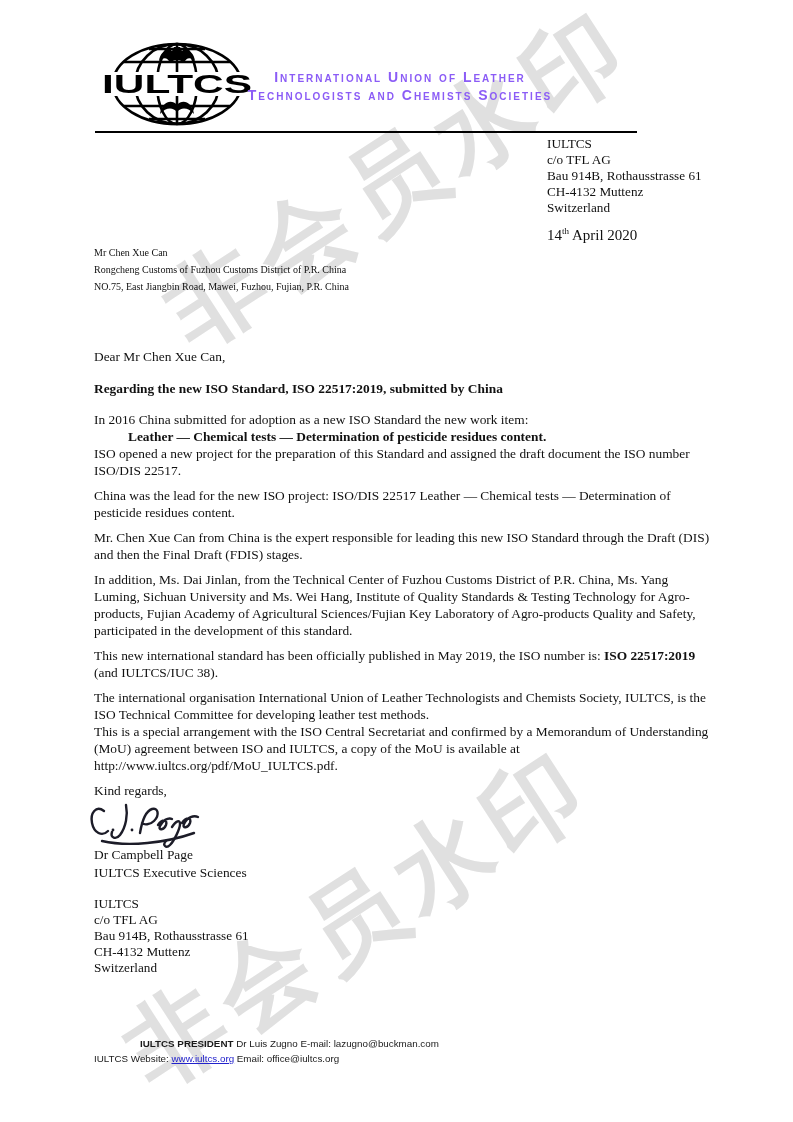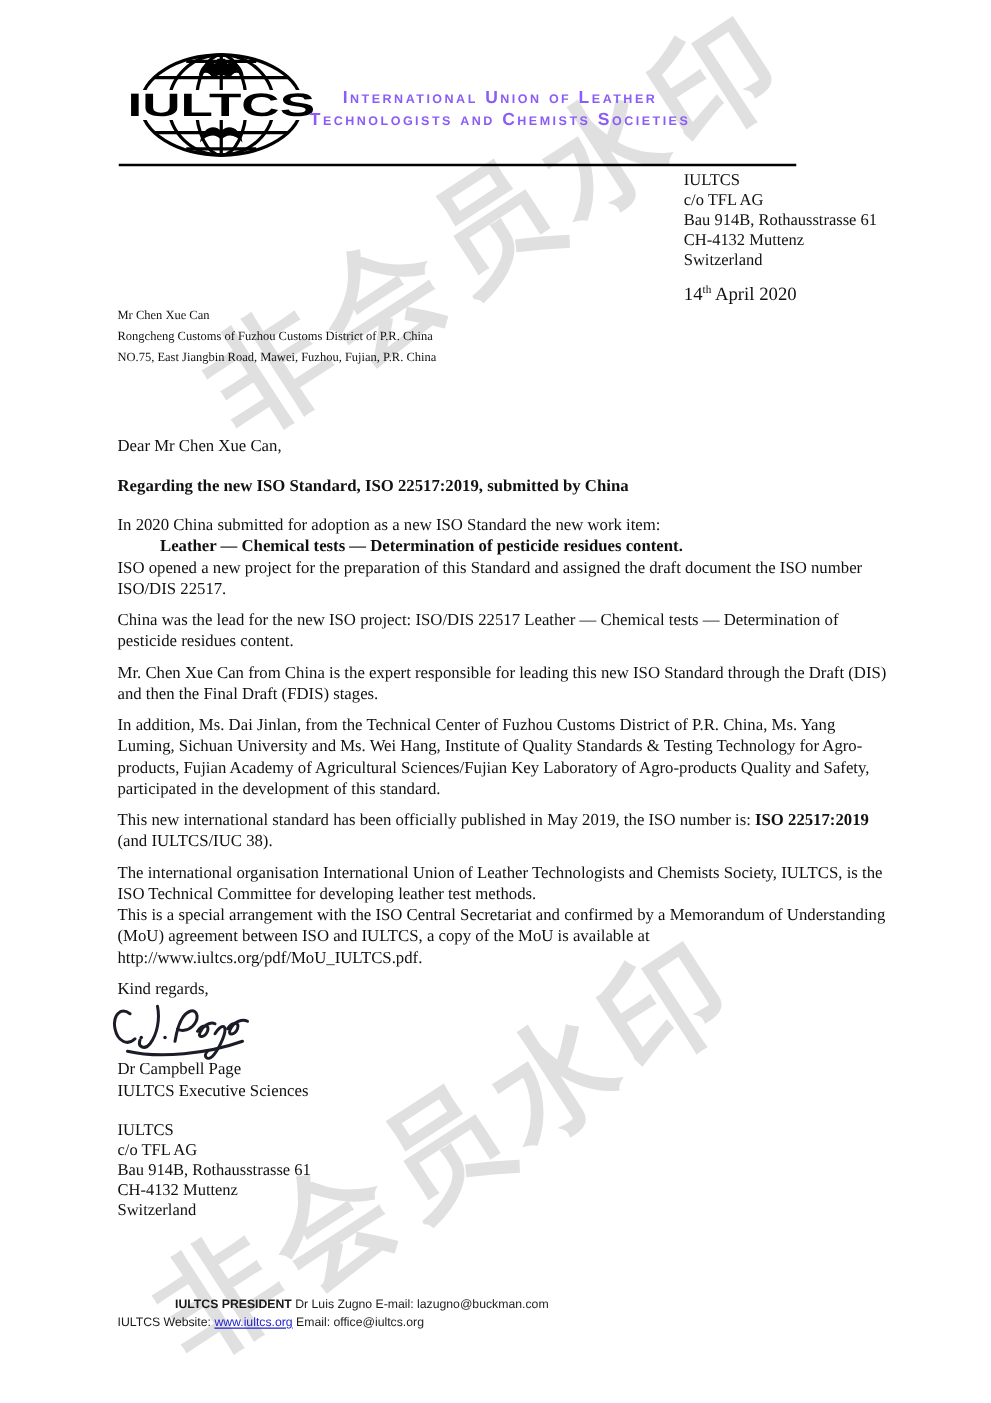--- a/index.html
+++ b/index.html
@@ -96,21 +96,21 @@
   <div class="recipient">
       <div>Mr Chen Xue Can</div>
       <div>Rongcheng Customs of Fuzhou Customs District of P.R. China</div>
       <div>NO.75, East Jiangbin Road, Mawei, Fuzhou, Fujian, P.R. China</div>
     </div>
 
   <p class="salutation">Dear Mr Chen Xue Can,</p>
   <p class="subject">Regarding the new ISO Standard, ISO 22517:2019, submitted by China</p>
 
   <div class="letter-body">
-      <p class=""><span>In 2020 China submitted for adoption as a new ISO Standard the new work item:</span></p>
+      <p class=""><span>In 2016 China submitted for adoption as a new ISO Standard the new work item:</span></p>
       <p class="indent"><span class="b">Leather — Chemical tests — Determination of pesticide residues content.</span></p>
       <p class=""><span>ISO opened a new project for the preparation of this Standard and assigned the draft document the ISO number ISO/DIS 22517.</span></p>
       <p class="pgap "><span>China was the lead for the new ISO project: ISO/DIS 22517 Leather — Chemical tests — Determination of pesticide residues content.</span></p>
       <p class="pgap "><span>Mr. Chen Xue Can from China is the expert responsible for leading this new ISO Standard through the Draft (DIS) and then the Final Draft (FDIS) stages.</span></p>
       <p class="pgap "><span>In addition, Ms. Dai Jinlan, from the Technical Center of Fuzhou Customs District of P.R. China, Ms. Yang Luming, Sichuan University and Ms. Wei Hang, Institute of Quality Standards &amp; Testing Technology for Agro-products, Fujian Academy of Agricultural Sciences/Fujian Key Laboratory of Agro-products Quality and Safety, participated in the development of this standard.</span></p>
       <p class="pgap "><span>This new international standard has been officially published in May 2019, the ISO number is: </span><span class="b">ISO 22517:2019</span><span> (and IULTCS/IUC 38).</span></p>
       <p class="pgap "><span>The international organisation International Union of Leather Technologists and Chemists Society, IULTCS, is the ISO Technical Committee for developing leather test methods.</span></p>
       <p class=""><span>This is a special arrangement with the ISO Central Secretariat and confirmed by a Memorandum of Understanding (MoU) agreement between ISO and IULTCS, a copy of the MoU is available at http://www.iultcs.org/pdf/MoU_IULTCS.pdf.</span></p>
       <p class="pgap "><span>Kind regards,</span></p>
     </div>

